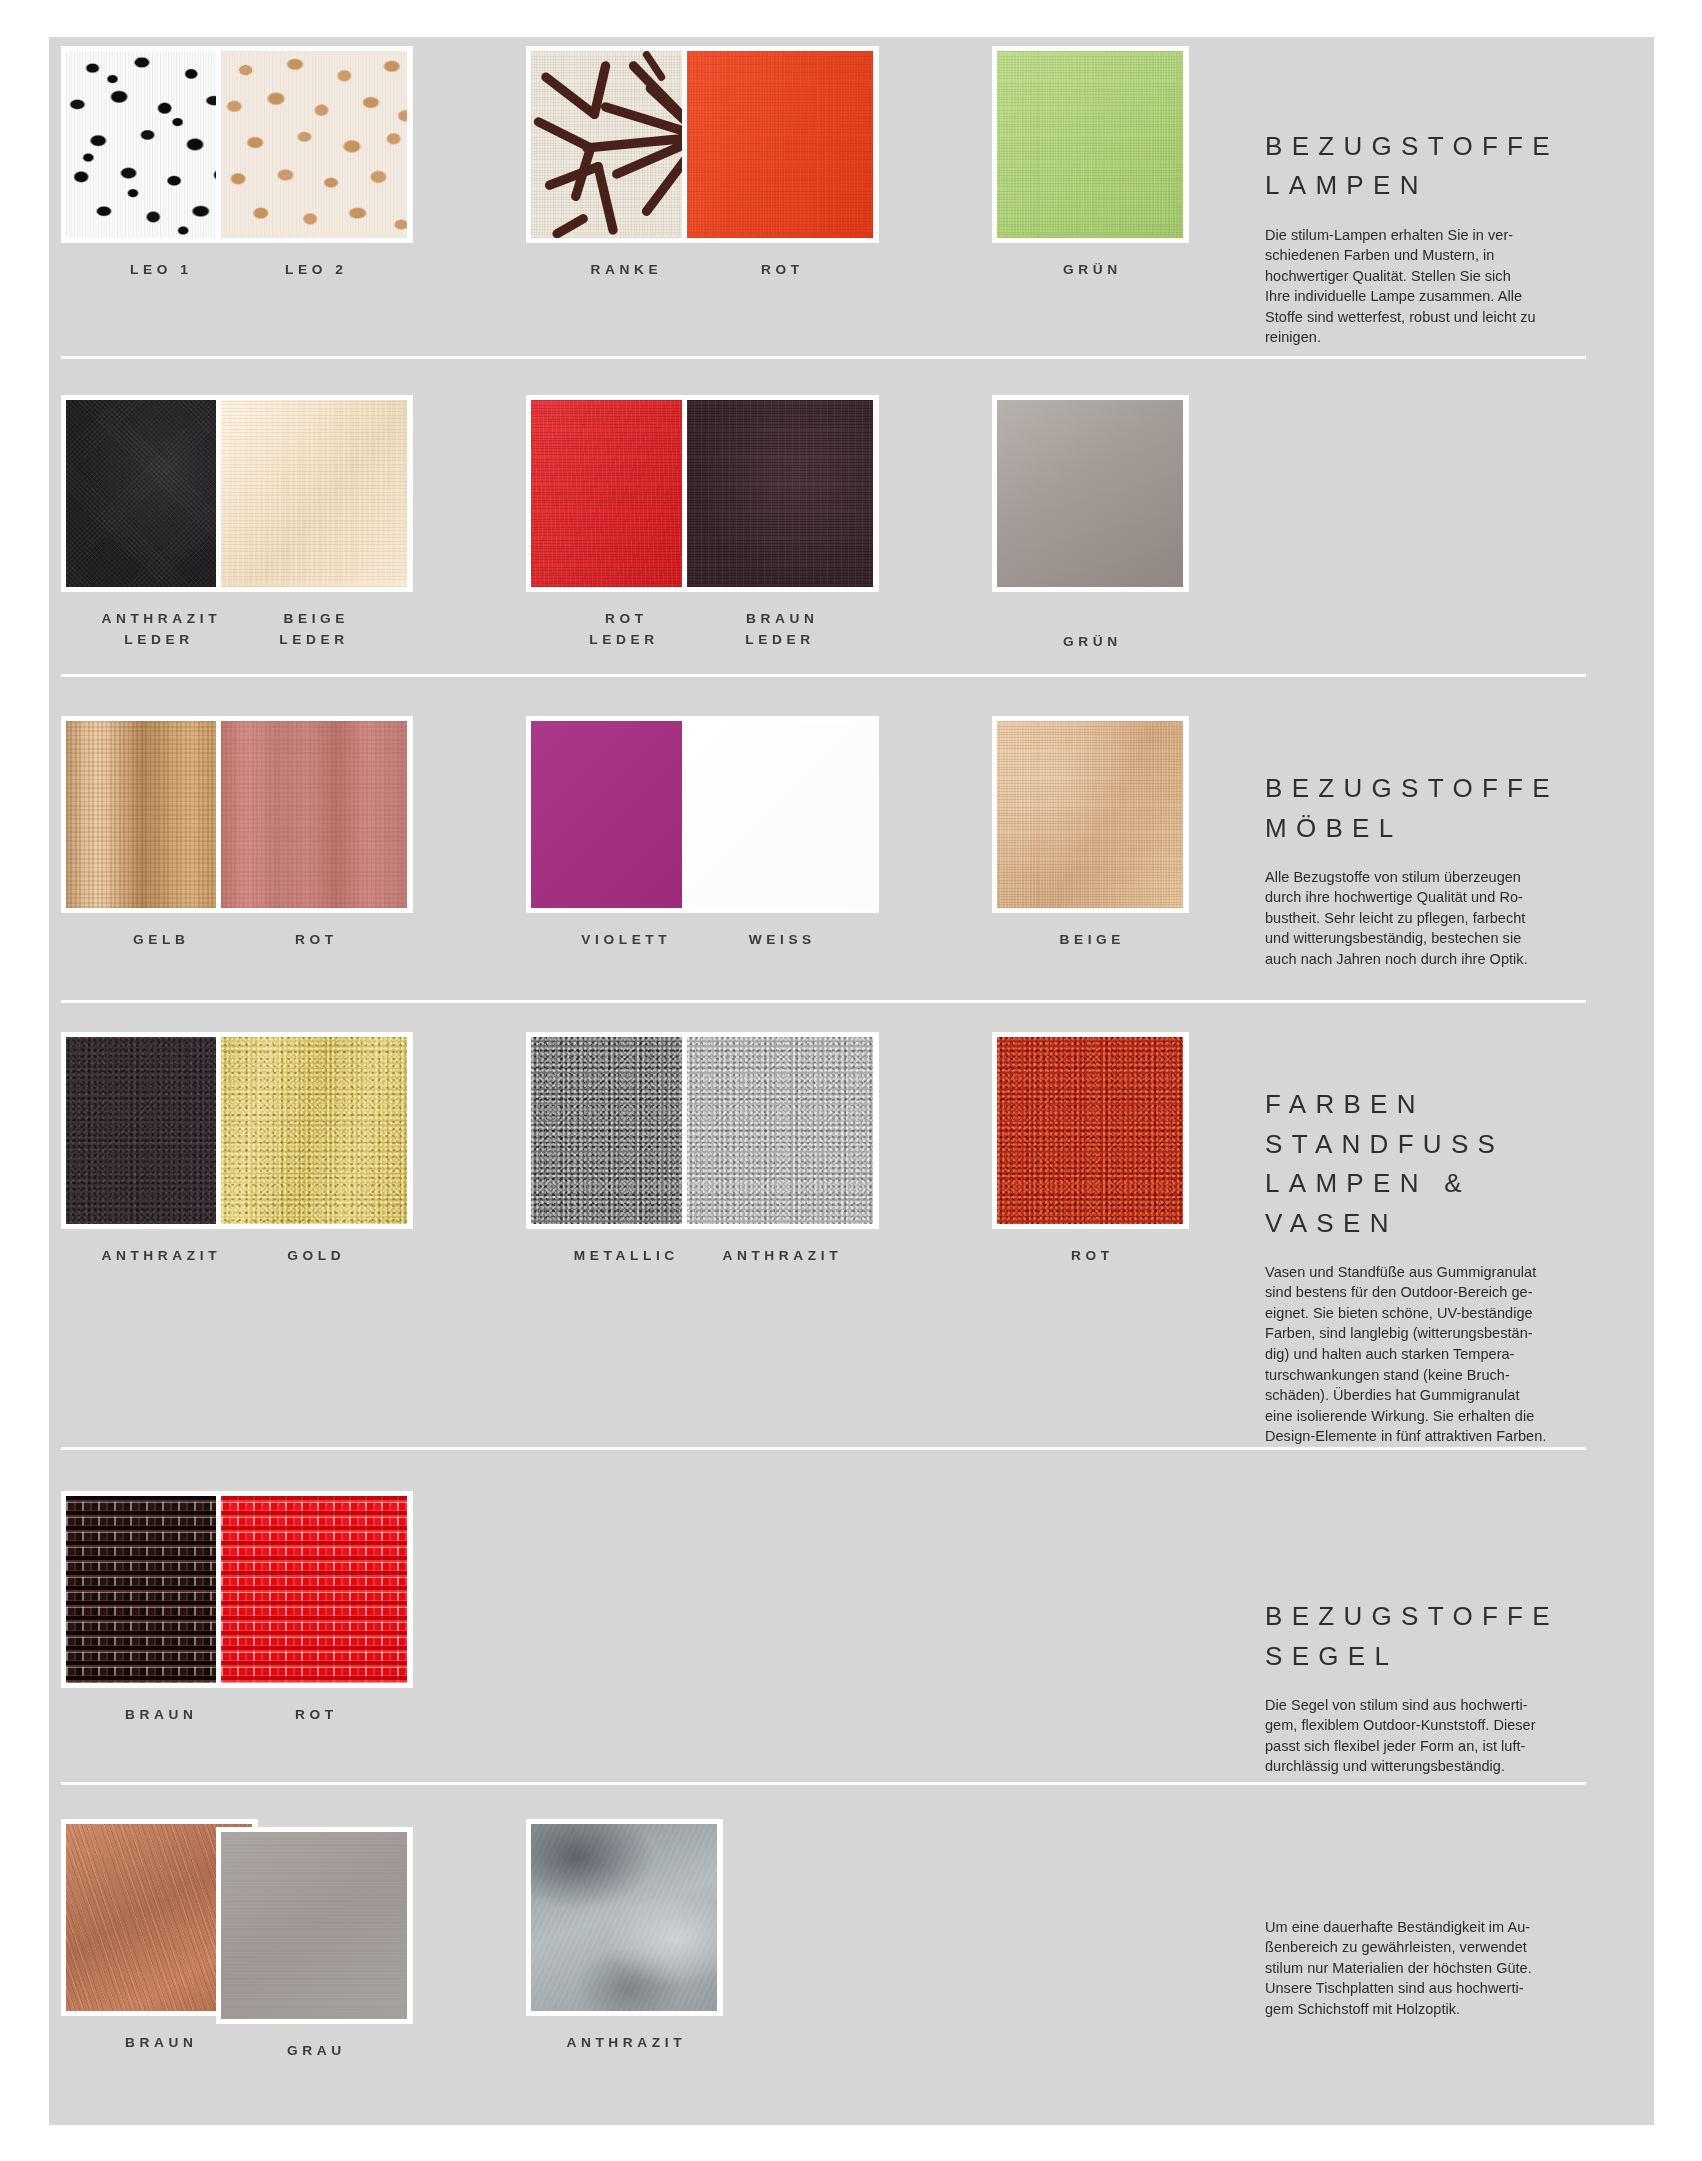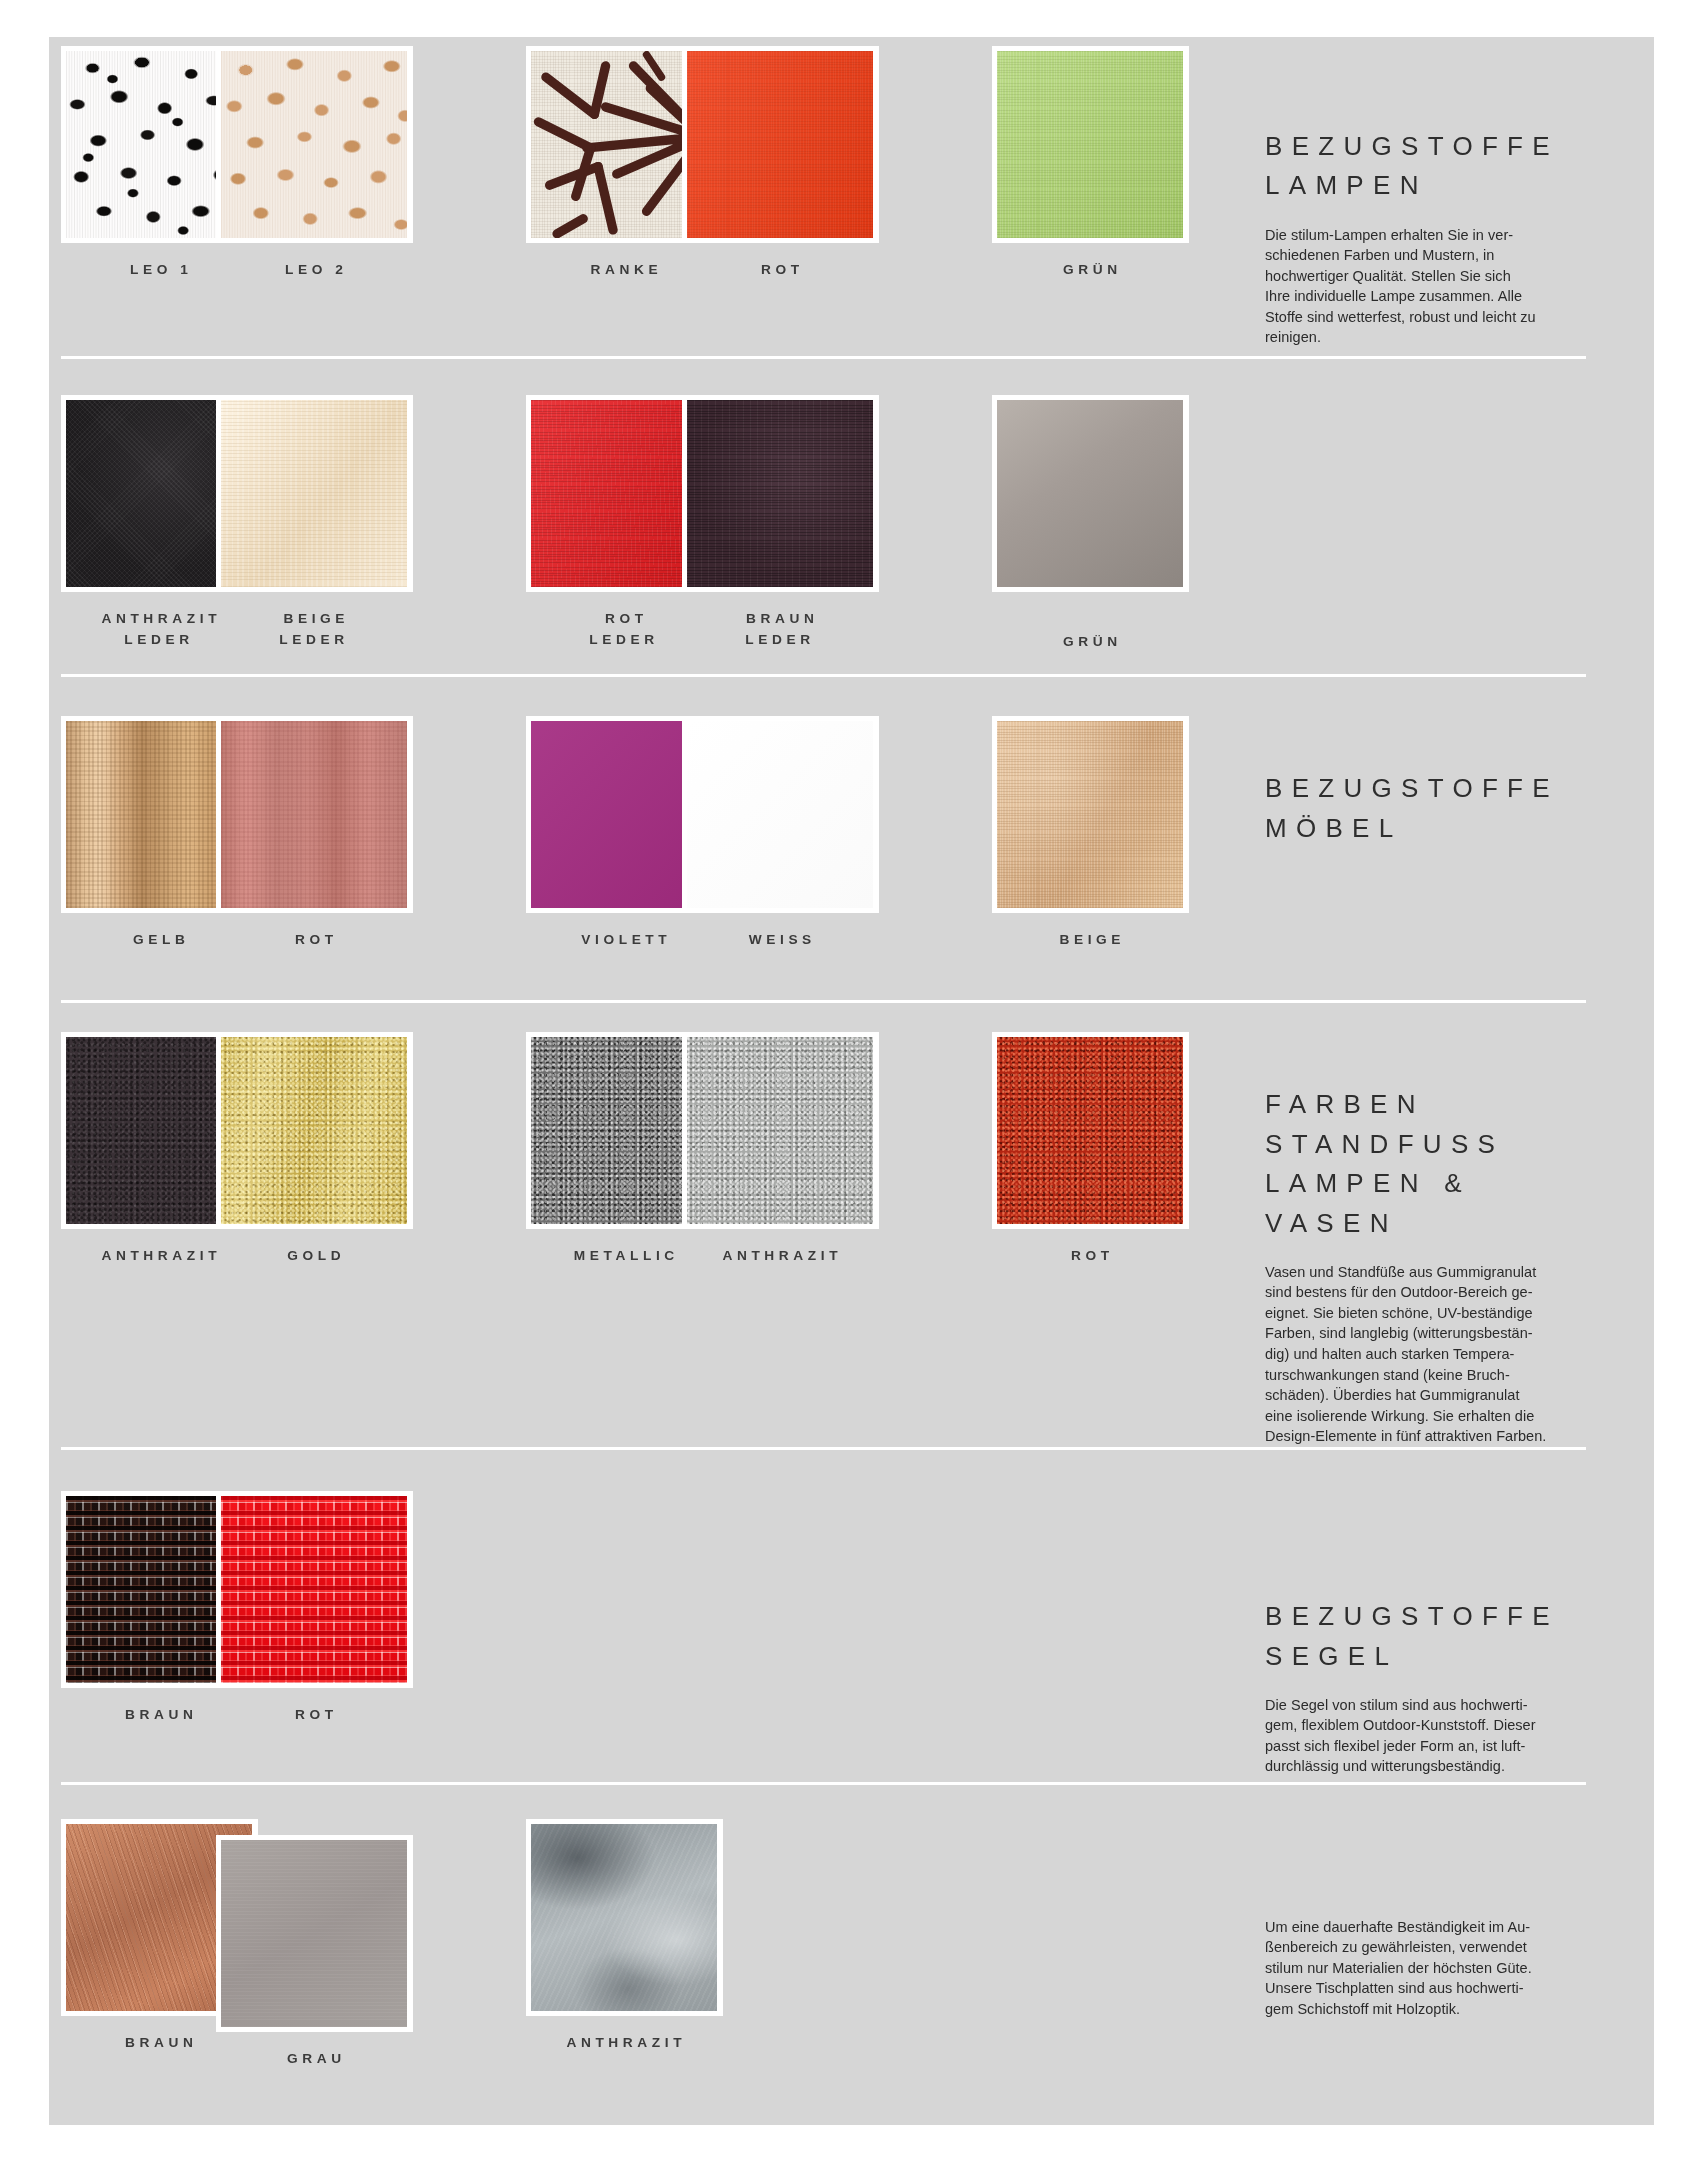--- a/index.html
+++ b/index.html
@@ -523,20 +523,25 @@
         <div class="cell" style="left:931px;top:0;">
           <div class="swatch-frame">
             <div class="swatch tx-beige-moebel"></div>
           </div>
           <div class="cap">BEIGE</div>
         </div>
       </div>
       <div class="textcol" style="top:25px;">
         <div class="heading">BEZUGSTOFFE
 MÖBEL</div>
+        <div class="body">Alle Bezugstoffe von stilum überzeugen
+durch ihre hochwertige Qualität und Ro-
+bustheit. Sehr leicht zu pflegen, farbecht
+und witterungsbeständig, bestechen sie
+auch nach Jahren noch durch ihre Optik.</div>
       </div>
     </div>
 
     <div class="divider" style="top:963px;"></div>
 
     <div class="row" style="top:995px;">
       <div class="swatch-strip">
         <div class="cell" style="left:0px;top:0;">
           <div class="swatch-frame">
             <div class="swatch tx-gran-anthra"></div>
@@ -615,21 +620,21 @@
     <div class="divider" style="top:1745px;"></div>
 
     <div class="row" style="top:1782px;">
       <div class="swatch-strip">
         <div class="cell" style="left:0px;top:0;">
           <div class="swatch-frame">
             <div class="swatch tx-hpl-braun"></div>
           </div>
           <div class="cap">BRAUN</div>
         </div>
-        <div class="cell" style="left:155px;top:16px;">
+        <div class="cell" style="left:155px;top:8px;">
           <div class="swatch-frame">
             <div class="swatch tx-hpl-grau"></div>
           </div>
           <div class="cap">GRAU</div>
         </div>
         <div class="cell" style="left:465px;top:0;">
           <div class="swatch-frame">
             <div class="swatch tx-hpl-anthra"></div>
           </div>
           <div class="cap">ANTHRAZIT</div>

